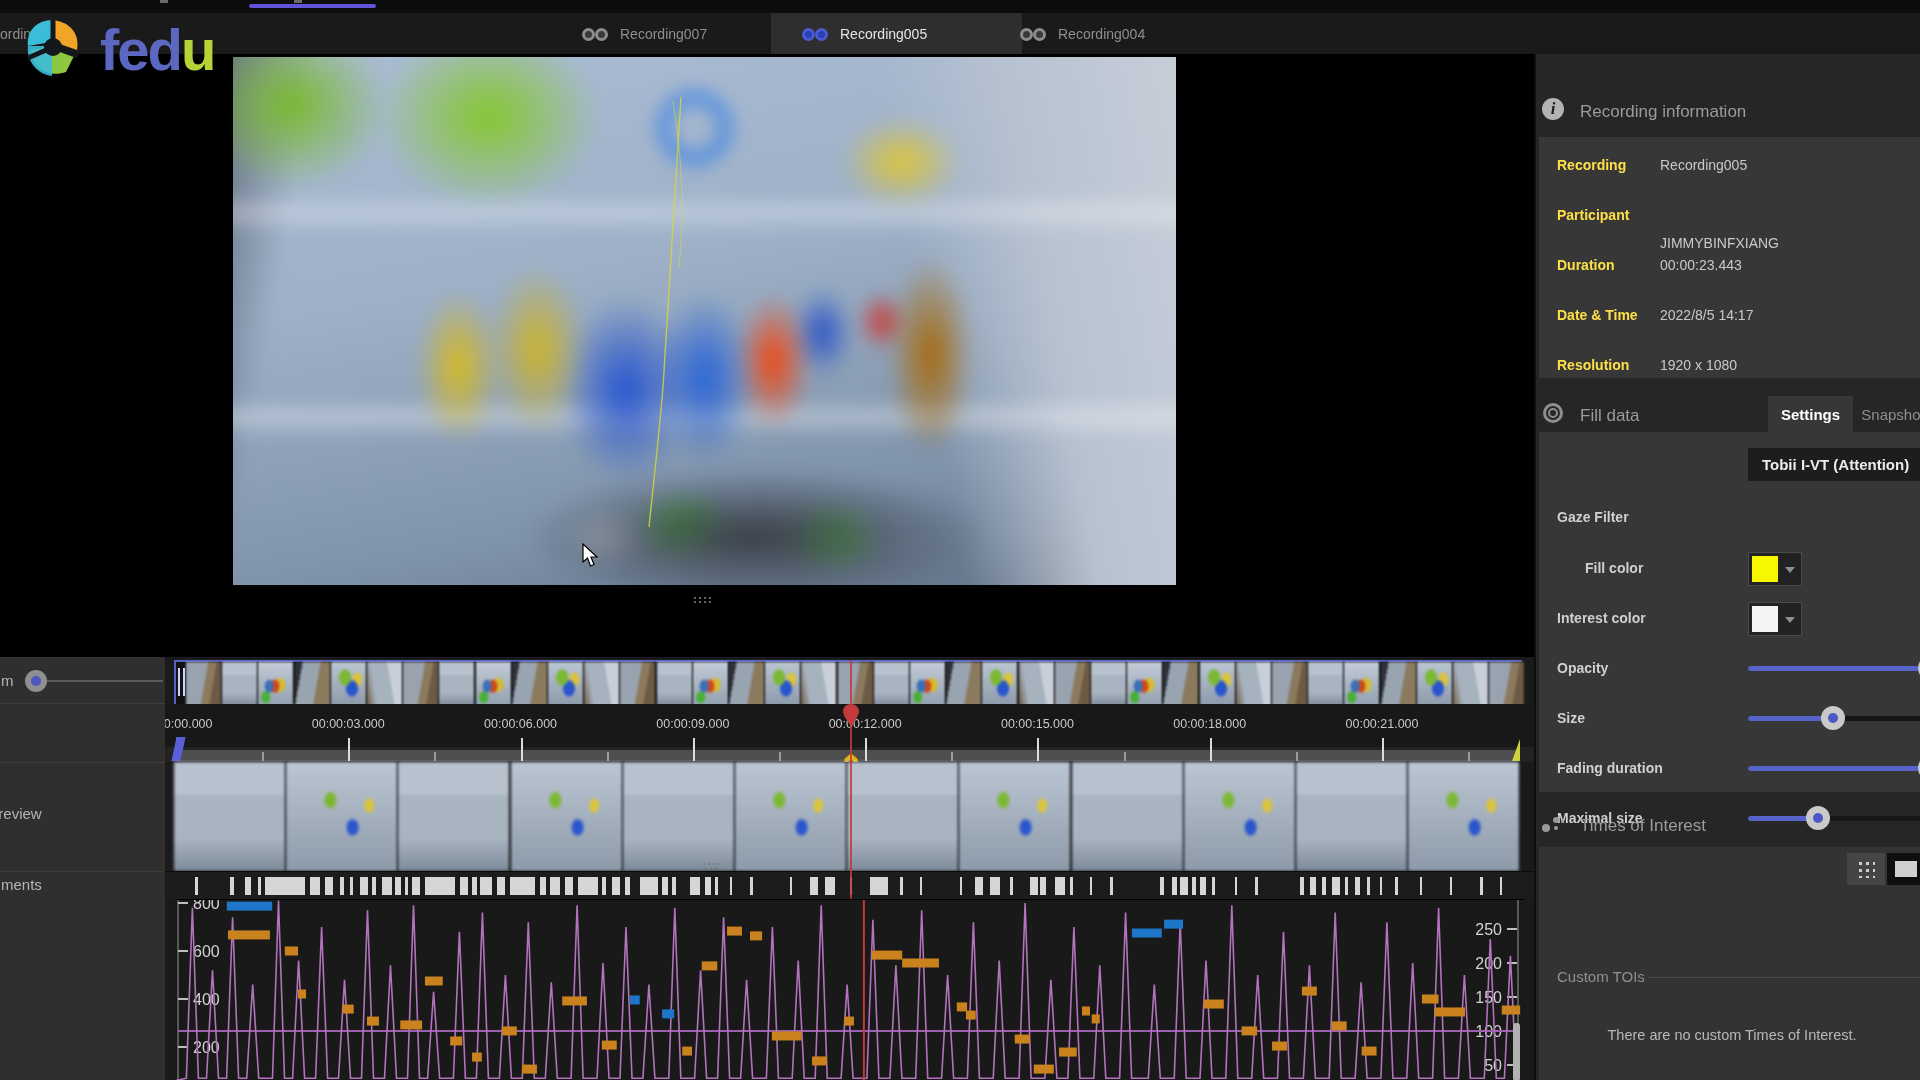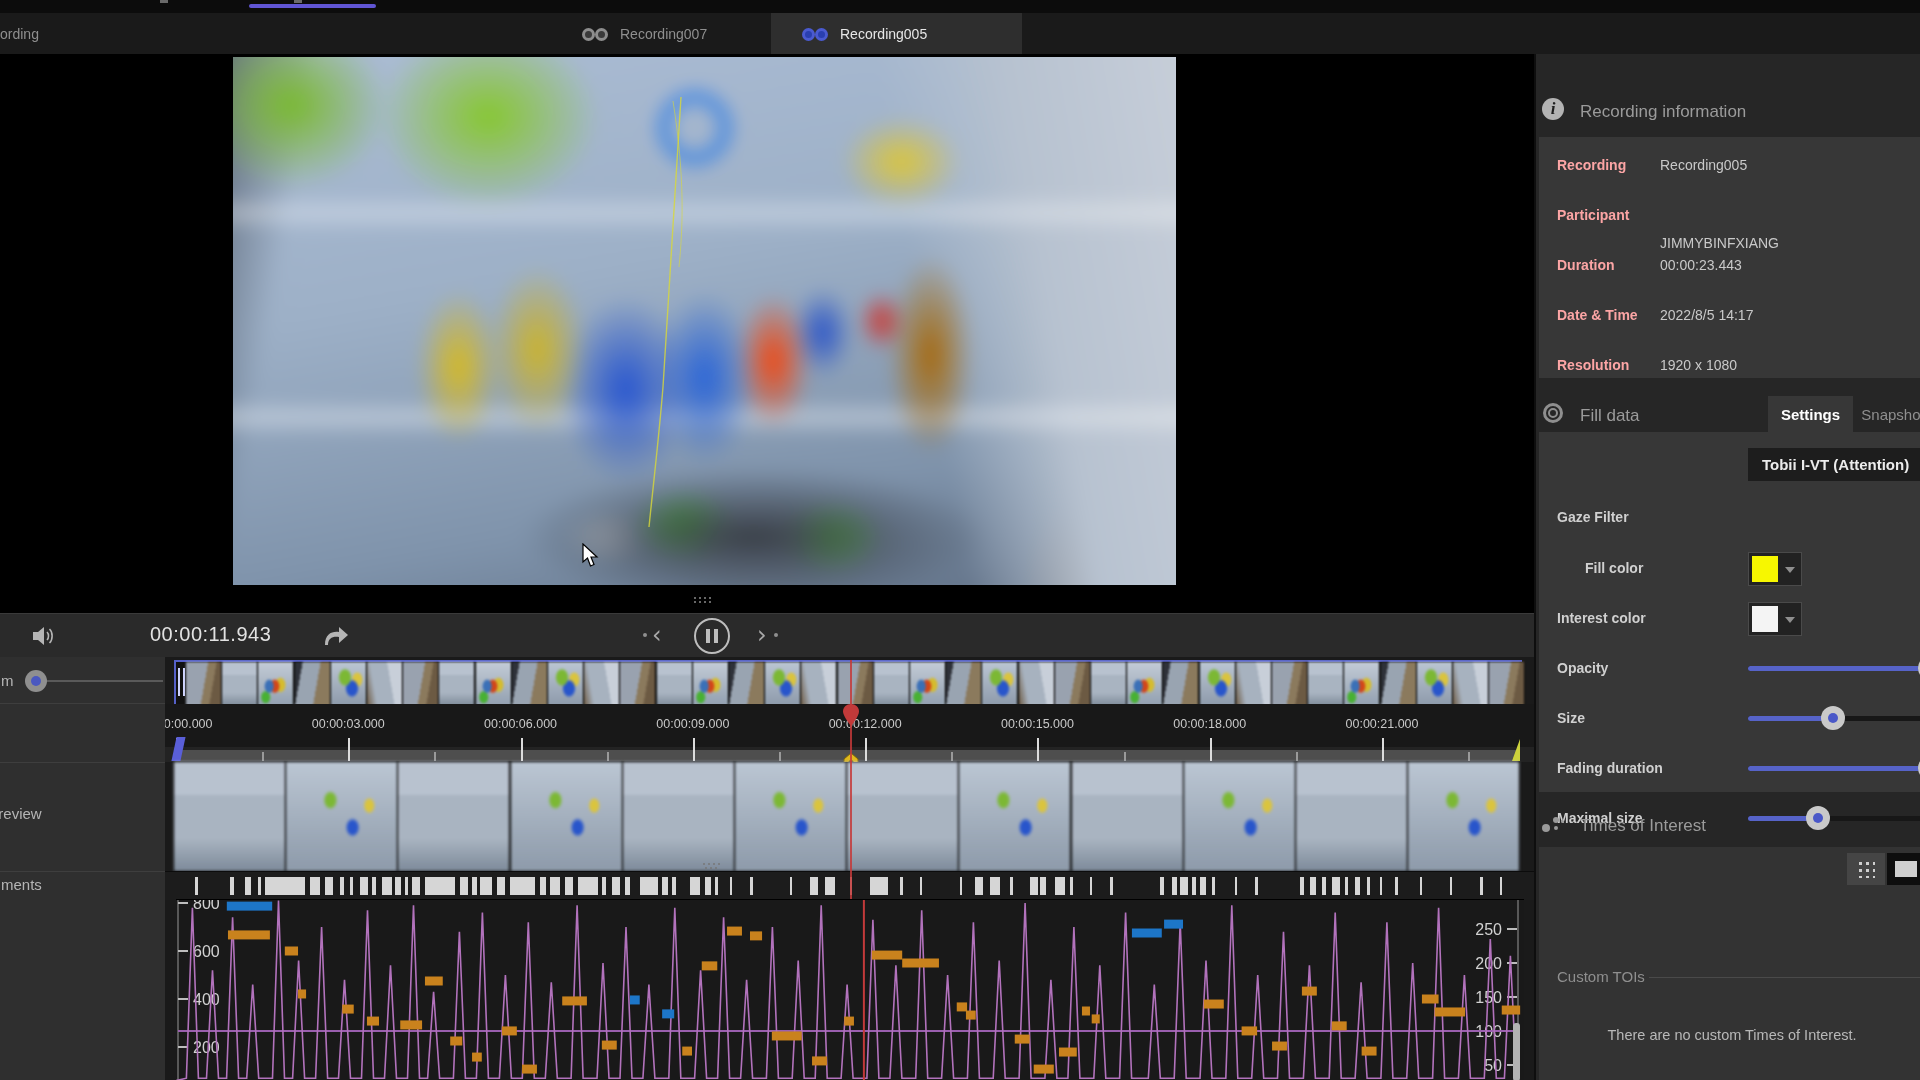--- a/index.html
+++ b/index.html
@@ -105,21 +105,21 @@
   #marker-balloon{position:absolute;left:678px;top:47px;}
   #marker-pin{position:absolute;left:677px;top:96px;}
   #flag-start{position:absolute;left:9px;top:80px;width:9px;height:24px;background:#5a5fd8;transform:skewX(-12deg);}
   #flag-end{position:absolute;left:1347px;top:82px;width:8px;height:22px;background:#cdd23c;clip-path:polygon(0 100%,100% 0,100% 100%);}
 
   
   #panel{left:1534px;top:54px;width:386px;height:1026px;background:#262626;border-left:2px solid #0e0e0e;}
   .sec-head{position:absolute;left:0;width:386px;height:34px;color:#9b9b9b;font-size:17px;}
   .sec-head .txt{position:absolute;left:44px;top:6px;}
   .box{position:absolute;left:3px;width:383px;background:#373737;}
-  .info-label{position:absolute;left:18px;font-size:14px;font-weight:bold;color:#fca5a5;white-space:nowrap;}
+  .info-label{position:absolute;left:18px;font-size:14px;font-weight:bold;color:#fde047;white-space:nowrap;}
   .info-value{position:absolute;left:121px;font-size:14px;color:#c9c9c9;white-space:nowrap;}
   #icon-info{position:absolute;left:6px;top:2px;width:22px;height:22px;border-radius:50%;background:#b3b3b3;
       color:#1e1e1e;font-family:"Liberation Serif",serif;font-style:italic;font-weight:bold;font-size:17px;text-align:center;line-height:22px;}
   #icon-gaze{position:absolute;left:7px;top:3px;width:14px;height:14px;border:3px solid #8f8f8f;border-radius:50%;}
   #icon-gaze i{position:absolute;left:2px;top:2px;width:6px;height:6px;border:2px solid #8f8f8f;border-radius:50%;}
   #icon-toi{position:absolute;left:6px;top:6px;width:24px;height:18px;}
   #icon-toi i{position:absolute;border-radius:50%;background:#9a9a9a;}
 
   .ptab{position:absolute;top:-36px;height:36px;font-size:15px;display:flex;align-items:center;justify-content:center;color:#8f8f8f;}
   .ptab.active{background:#373737;color:#fff;font-weight:bold;}
@@ -172,22 +172,42 @@
         </span>
         <span>Recording007</span>
       </div>
       <div class="tab active" style="left: 771px; width: 220px; padding-left: 31px;">
         <span class="tab-icon">
           <i></i>
           <i></i>
         </span>
         <span>Recording005</span>
       </div>
-    </div>
-
+      <div class="tab" style="left: 1008px; width: 195px; padding-left: 12px;">
+        <span class="tab-icon">
+          <i></i>
+          <i></i>
+        </span>
+        <span>Recording004</span>
+      </div>
+    </div>
+
+  <div class="abs" id="logo">
+    <svg width="70" height="66" viewBox="0 0 70 66">
+      <g>
+        <path d="M35 4 C18 4 8 16 10 30 L33 26 Z" fill="#3bbcd8"></path>
+        <path d="M35 4 C52 6 62 18 59 34 L36 26 Z" fill="#f0a428"></path>
+        <path d="M12 34 C14 52 30 62 48 56 L57 38 L34 30 Z" fill="#8dc63f"></path>
+        <path d="M10 30 C8 44 18 58 34 60 L34 30 Z" fill="#3bbcd8" opacity="0.9"></path>
+        <circle cx="35" cy="31" r="9" fill="#14181c"></circle>
+        <path d="M35 31 L35 4 M35 31 L10 42 M35 31 L60 40" stroke="#14181c" stroke-width="5" fill="none"></path>
+      </g>
+    </svg>
+    <div id="logo-text"><span>fed</span><span class="u">u</span></div>
+  </div>
 
   <div class="abs" id="video">
     <div id="video-blur"></div>
     <svg id="gaze-trail" width="943" height="528">
       <path d="M448 40 C442 140 436 240 430 330 C426 380 420 430 416 470" stroke="#d8d83a" stroke-width="1.4" fill="none" opacity="0.8"></path>
       <path d="M440 44 C452 120 450 170 446 210" stroke="#d8d83a" stroke-width="1" fill="none" opacity="0.6"></path>
     </svg>
     <svg id="cursor" width="18" height="26" viewBox="0 0 18 26">
       <path d="M1 1 L1 19 L5.5 15 L8.5 23 L12 21.5 L9 14 L15 14 Z" fill="#fff" stroke="#000" stroke-width="1.2"></path>
     </svg>
@@ -196,38 +216,20 @@
     <i class="d" style="left:0;top:0"></i>
       <i class="d" style="left:5px;top:0"></i>
       <i class="d" style="left:10px;top:0"></i>
       <i class="d" style="left:15px;top:0"></i>
     <i class="d" style="left:0;top:4px"></i>
       <i class="d" style="left:5px;top:4px"></i>
       <i class="d" style="left:10px;top:4px"></i>
       <i class="d" style="left:15px;top:4px"></i>
   </div>
 
-  <div class="abs" id="transport">
-    <svg class="ctl" style="left:30px;top:8px;" width="28" height="28" viewBox="0 0 28 28">
-      <path d="M3 10 L8 10 L14 5 L14 23 L8 18 L3 18 Z" fill="#b5b5b5"></path>
-      <path d="M17 10 C19 12 19 16 17 18 M19.5 7 C23 10 23 18 19.5 21" stroke="#b5b5b5" stroke-width="1.6" fill="none"></path>
-    </svg>
-    <div id="time-display">00:00:11.943</div>
-    <svg class="ctl" style="left:322px;top:10px;" width="28" height="24" viewBox="0 0 28 24">
-      <path d="M3 21 C3 10 10 7 17 8 L17 3 L26 11 L17 19 L17 13 C11 12 6 14 6 21 Z" fill="#b5b5b5"></path>
-    </svg>
-    <span class="dot-s" style="left:643px;"></span>
-    <span class="ctl chev" style="left:652px;top:1px;">‹</span>
-    <div class="ctl" id="btn-pause">
-        <b></b>
-        <b></b>
-      </div>
-    <span class="ctl chev" style="left:757px;top:1px;">›</span>
-    <span class="dot-s" style="left:774px;"></span>
-  </div>
 
   <div class="abs" id="timeline">
     <div id="left-col">
       <span class="rowlabel" style="left:1px;top:15px;">m</span>
       <div id="zoom-track"></div>
       <div id="zoom-knob">
           <i></i>
         </div>
       <div class="div" style="top:46px;"></div>
       <div class="div" style="top:105px;"></div>

